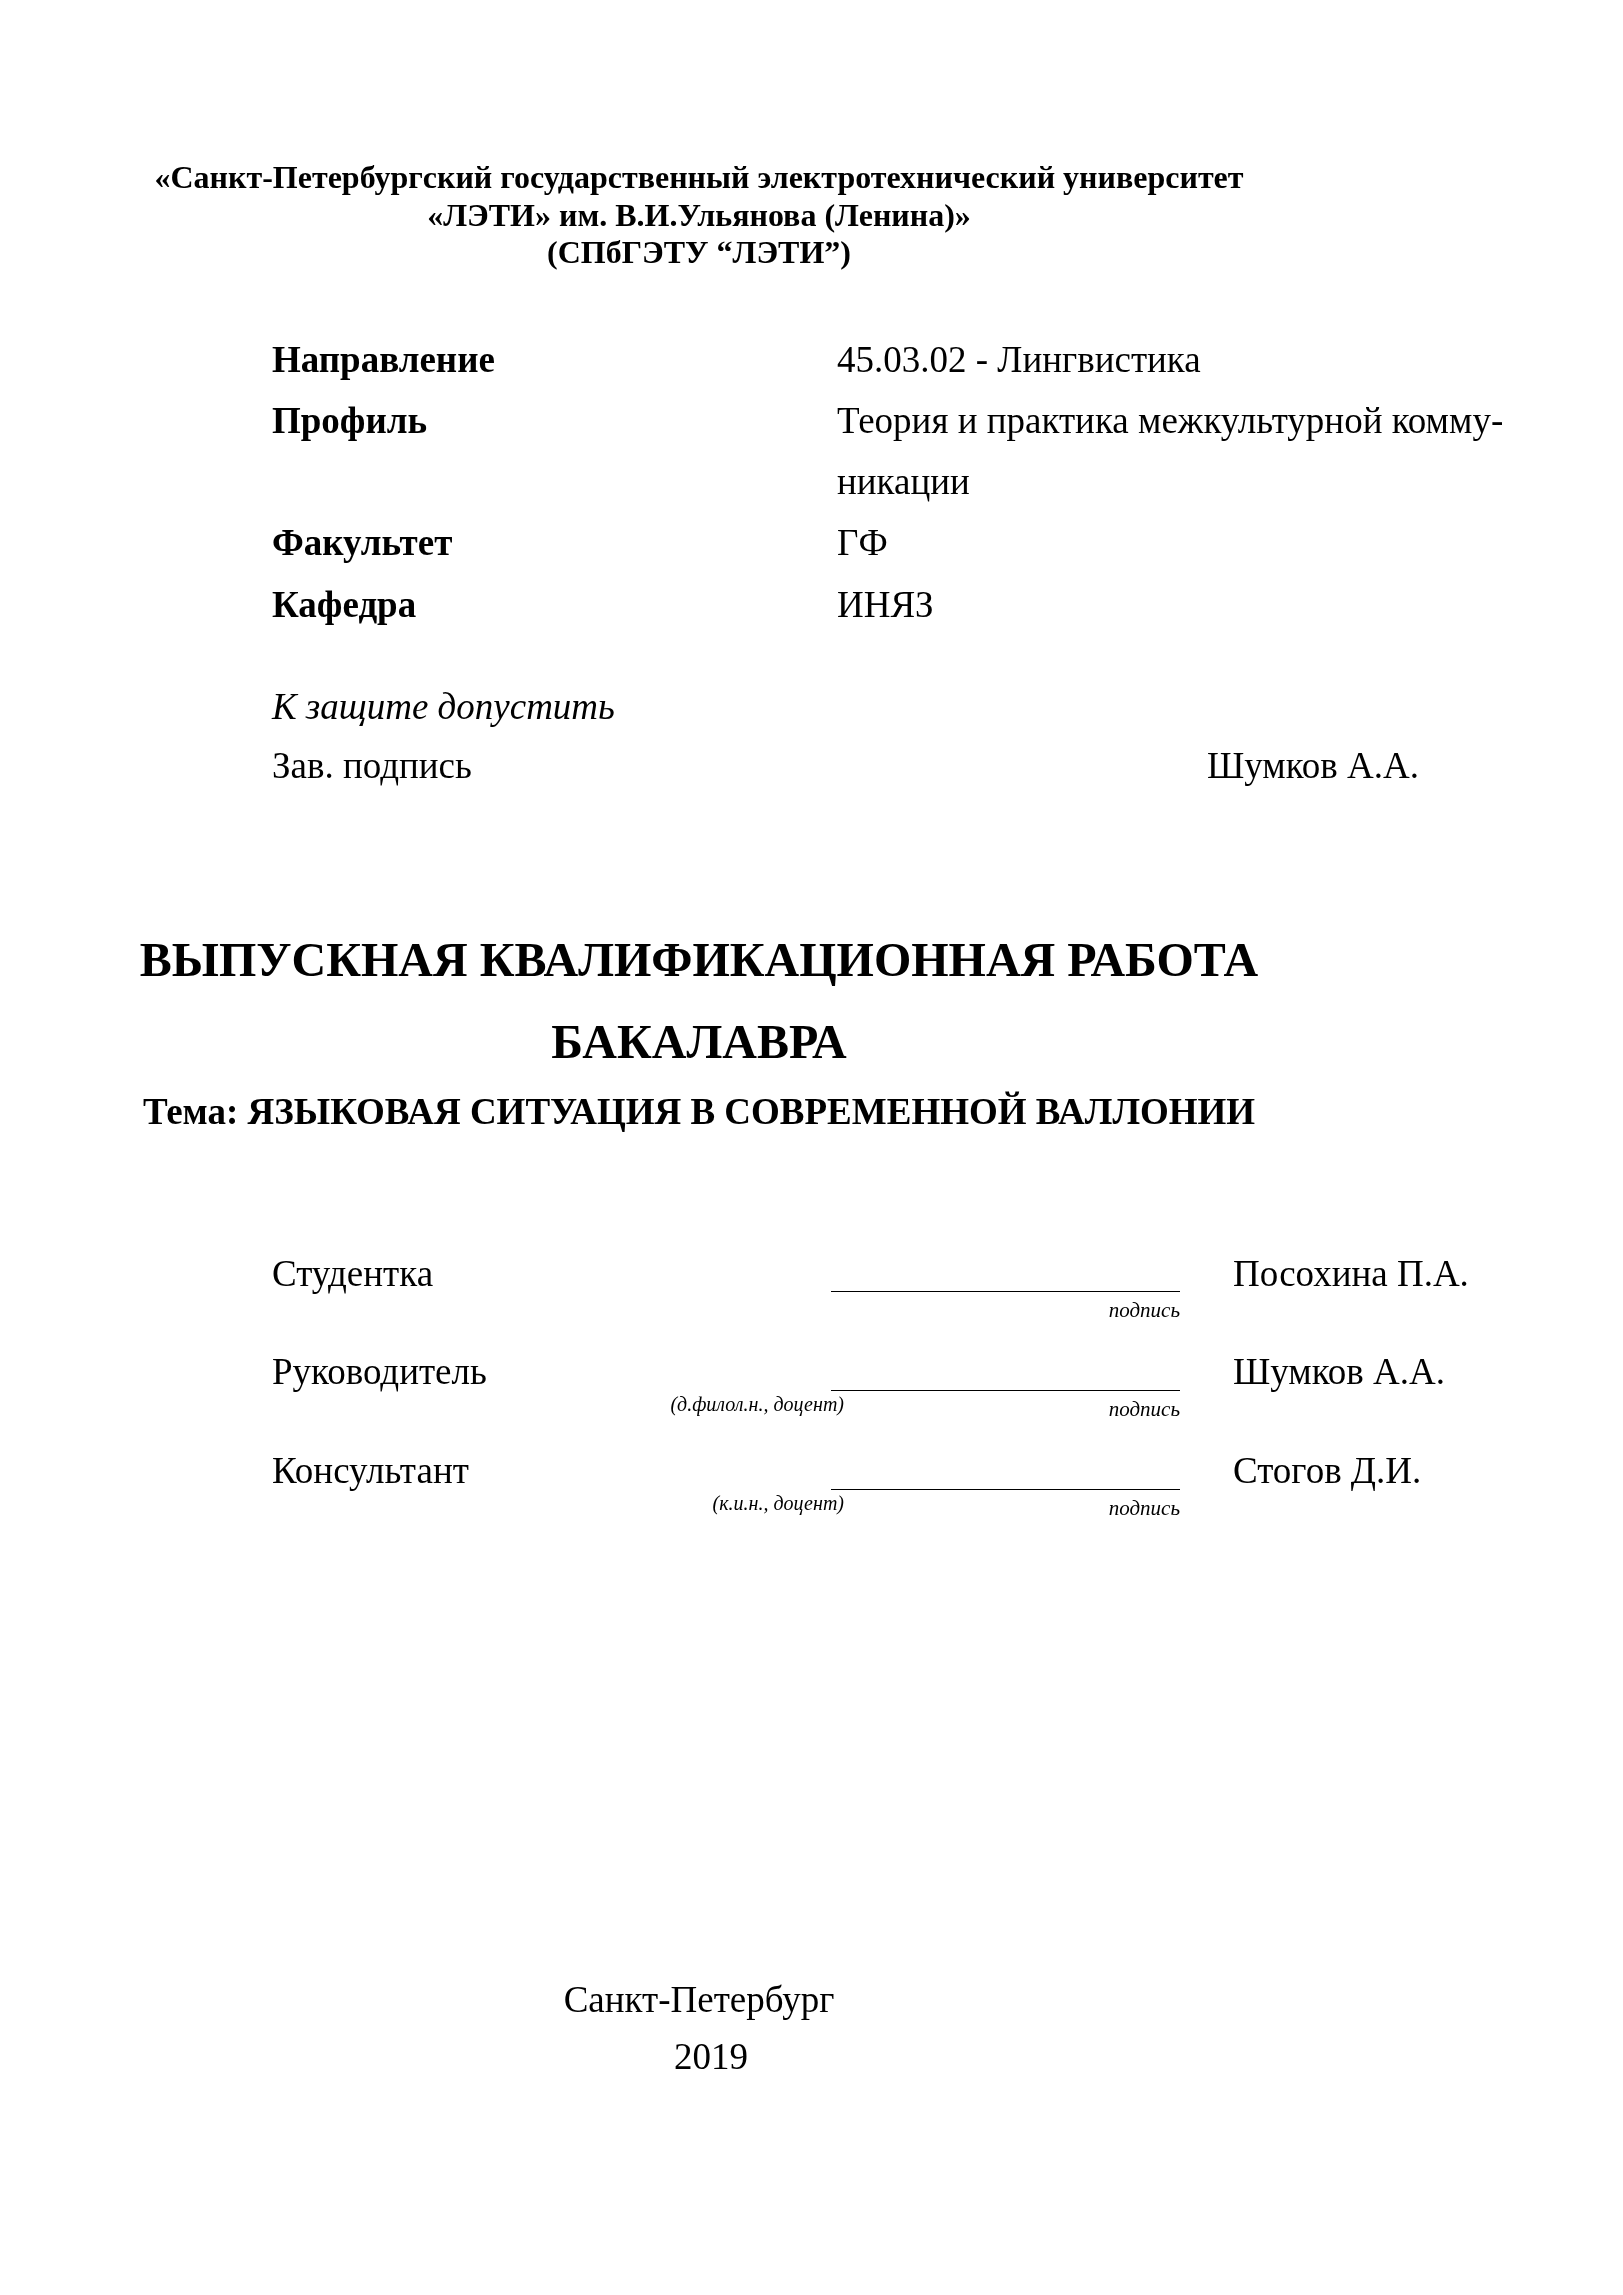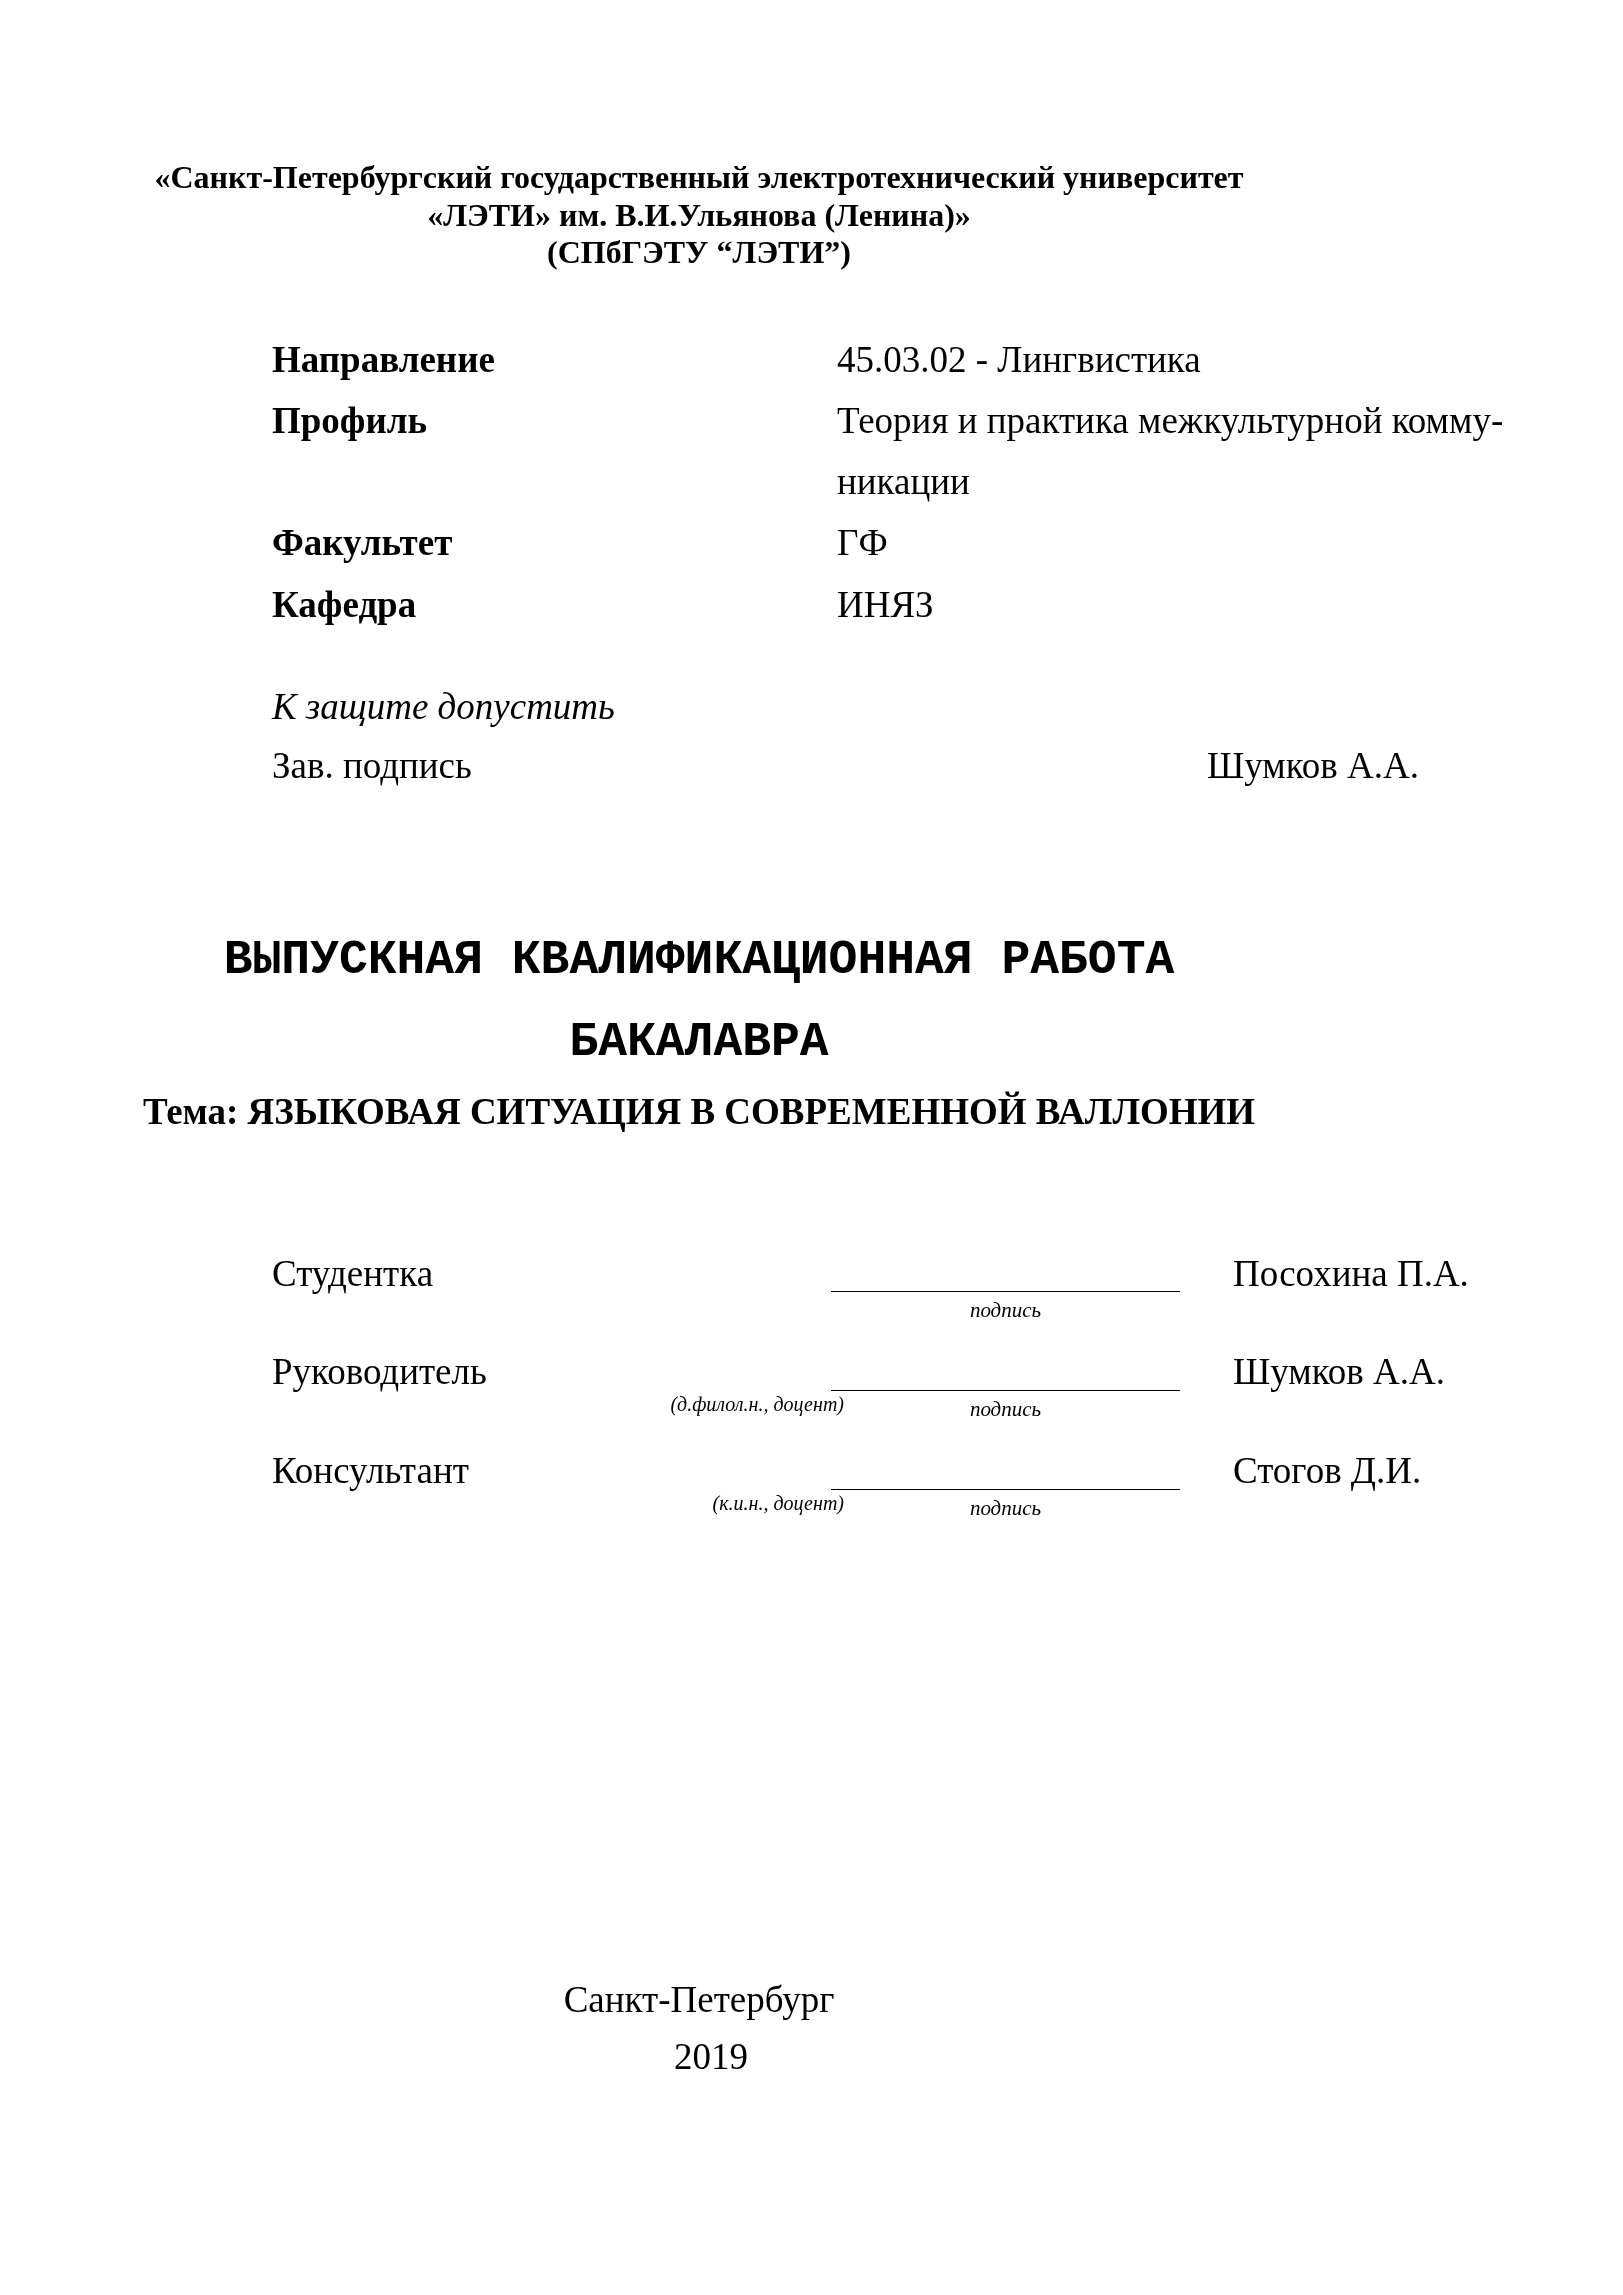--- a/index.html
+++ b/index.html
@@ -5,24 +5,24 @@
   html, body { margin: 0; padding: 0; background: #ffffff; }
   body { width: 1623px; height: 2295px; position: relative; overflow: hidden;
          font-family: "Liberation Serif", "DejaVu Serif", serif; color: #000; }
   .abs { position: absolute; white-space: nowrap; line-height: 1; }
   .center { left: 0; width: 1398px; text-align: center; }
   .hdr { font-size: 32px; font-weight: bold; }
   .lbl { font-size: 37px; font-weight: bold; left: 272px; }
   .val { font-size: 37px; left: 837px; }
   .txt { font-size: 37px; }
   .it { font-style: italic; }
-  .title { font-size: 48px; font-weight: bold; font-family: Liberation Mono, monospace; }
+  .title { font-size: 48px; font-weight: bold; }
   .topic { font-size: 37px; font-weight: bold; }
   .sigline { position: absolute; left: 831px; width: 349px; height: 0; border-top: 1.6px solid #000; }
-  .sigcap { font-size: 21px; font-style: italic; left: 831px; width: 349px; text-align: center; }
+  .sigcap { font-size: 21px; font-style: italic; left: 831px; width: 349px; text-align: right; }
   .cred { font-size: 20px; font-style: italic; width: 314px; text-align: right; left: 530px; }
   .name { font-size: 37px; left: 1233px; }
 </style>
 </head>
 <body>
 
 <div class="abs center hdr" style="top:161px;">«Санкт-Петербургский государственный электротехнический университет</div>
 <div class="abs center hdr" style="top:199px;">«ЛЭТИ» им. В.И.Ульянова (Ленина)»</div>
 <div class="abs center hdr" style="top:236px;">(СПбГЭТУ “ЛЭТИ”)</div>
 

